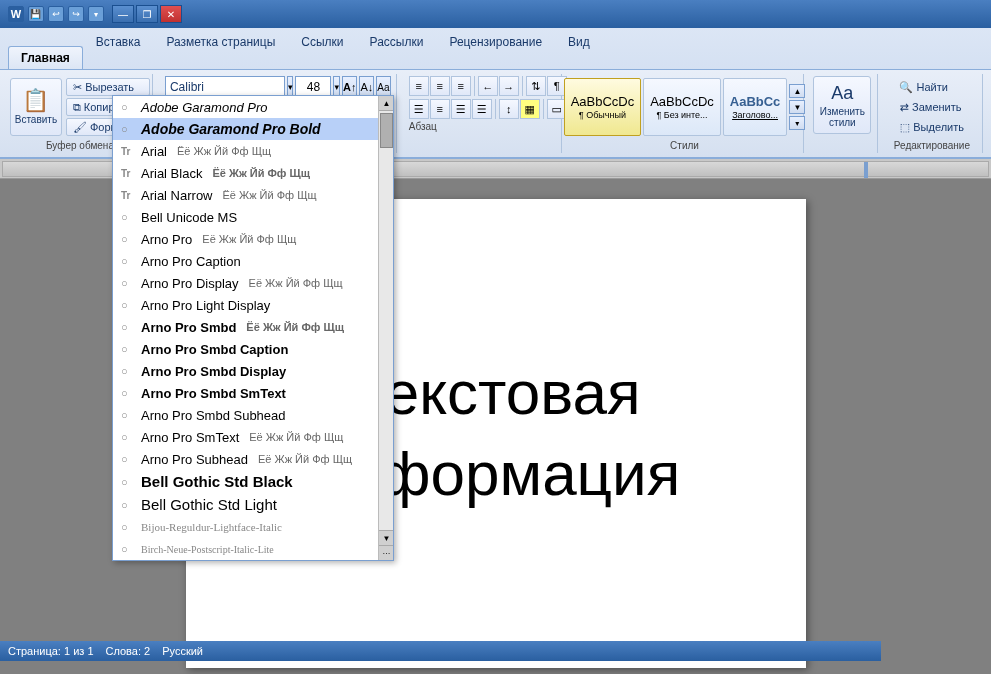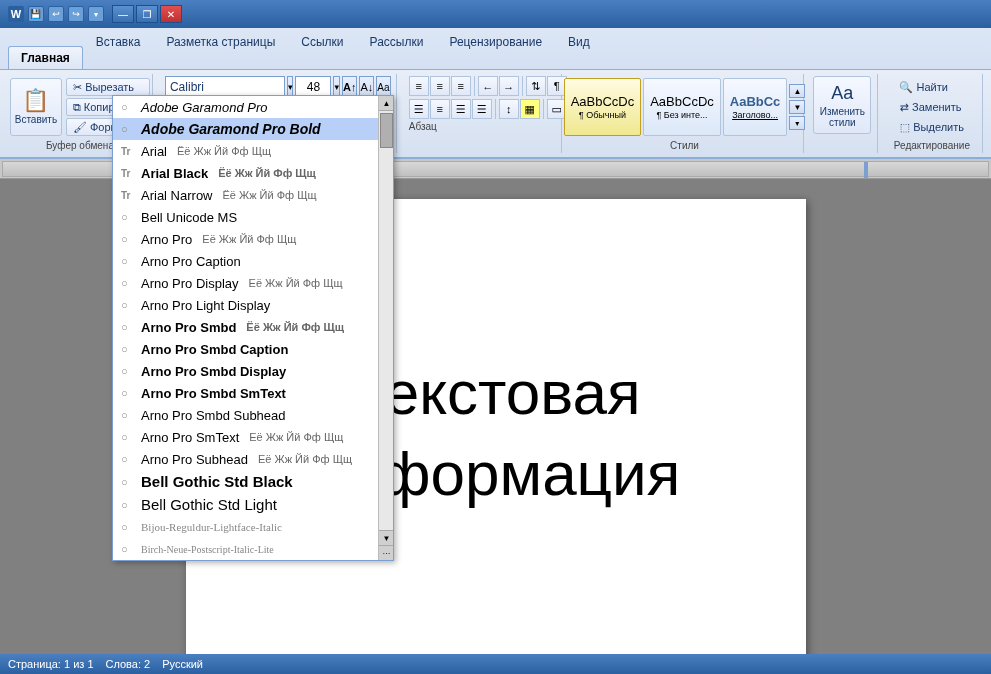--- a/index.html
+++ b/index.html
@@ -558,21 +558,21 @@
       <span class="font-icon">○</span>
       <span style="font-weight:bold;font-style:italic;">Adobe Garamond Pro Bold</span>
     </div>
     <div class="font-item">
       <span class="font-icon" style="font-size:10px;font-weight:bold;">Tr</span>
       <span>Arial</span>
       <span class="font-preview">Ёё Жж Йй Фф Щщ</span>
     </div>
     <div class="font-item" style="font-weight:900;">
       <span class="font-icon" style="font-size:10px;font-weight:bold;">Tr</span>
-      <span style="font-weight:700;">Arial Black</span>
+      <span style="font-weight:400;">Arial Black</span>
       <span class="font-preview" style="font-weight:900;">Ёё Жж Йй Фф Щщ</span>
     </div>
     <div class="font-item">
       <span class="font-icon" style="font-size:10px;font-weight:bold;">Tr</span>
       <span>Arial Narrow</span>
       <span class="font-preview">Ёё Жж Йй Фф Щщ</span>
     </div>
     <div class="font-item">
       <span class="font-icon">○</span>
       <span>Bell Unicode MS</span>
@@ -647,17 +647,17 @@
       <div style="width:15px;height:15px;background:#d0d0d0;border-bottom:1px solid #aaa;display:flex;align-items:center;justify-content:center;font-size:8px;cursor:pointer;">▲</div>
       <div style="flex:1;position:relative;">
         <div style="width:13px;height:35px;background:#b0b0b0;border:1px solid #888;margin:2px auto;cursor:pointer;"></div>
       </div>
       <div style="width:15px;height:15px;background:#d0d0d0;border-top:1px solid #aaa;display:flex;align-items:center;justify-content:center;font-size:8px;cursor:pointer;">▼</div>
       <div style="width:15px;height:15px;background:#d0d0d0;border-top:1px solid #aaa;display:flex;align-items:center;justify-content:center;font-size:8px;cursor:pointer;">···</div>
     </div>
   </div>
 </div>
 
-<div class="status-bar" style="position:fixed;bottom:0;width:991px;">
+<div class="status-bar" style="position:fixed;bottom:13px;width:881px;">
   <span>Страница: 1 из 1</span>
   <span>Слова: 2</span>
   <span>Русский</span>
 </div>
 
 </body></html>

